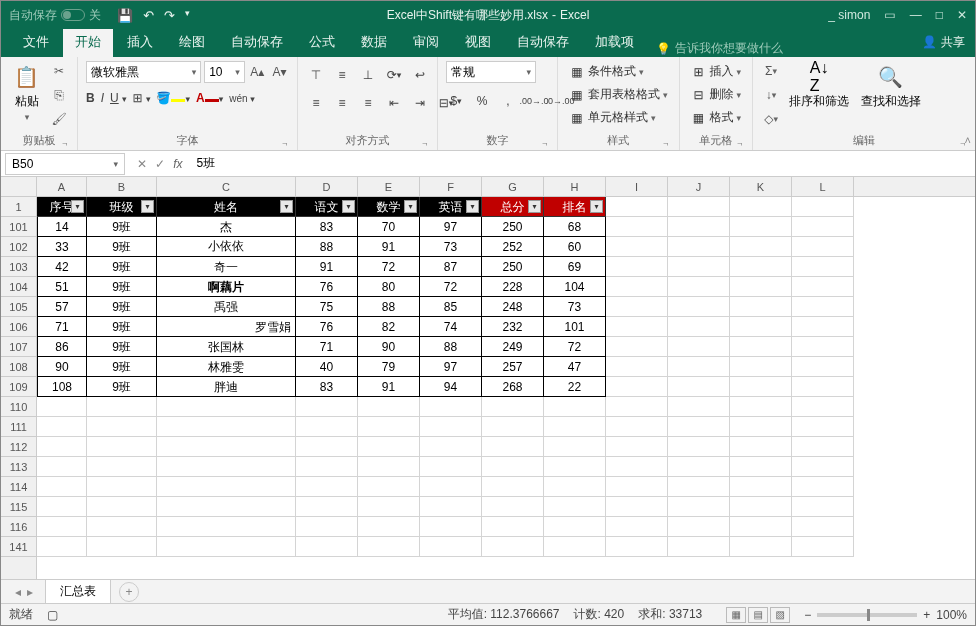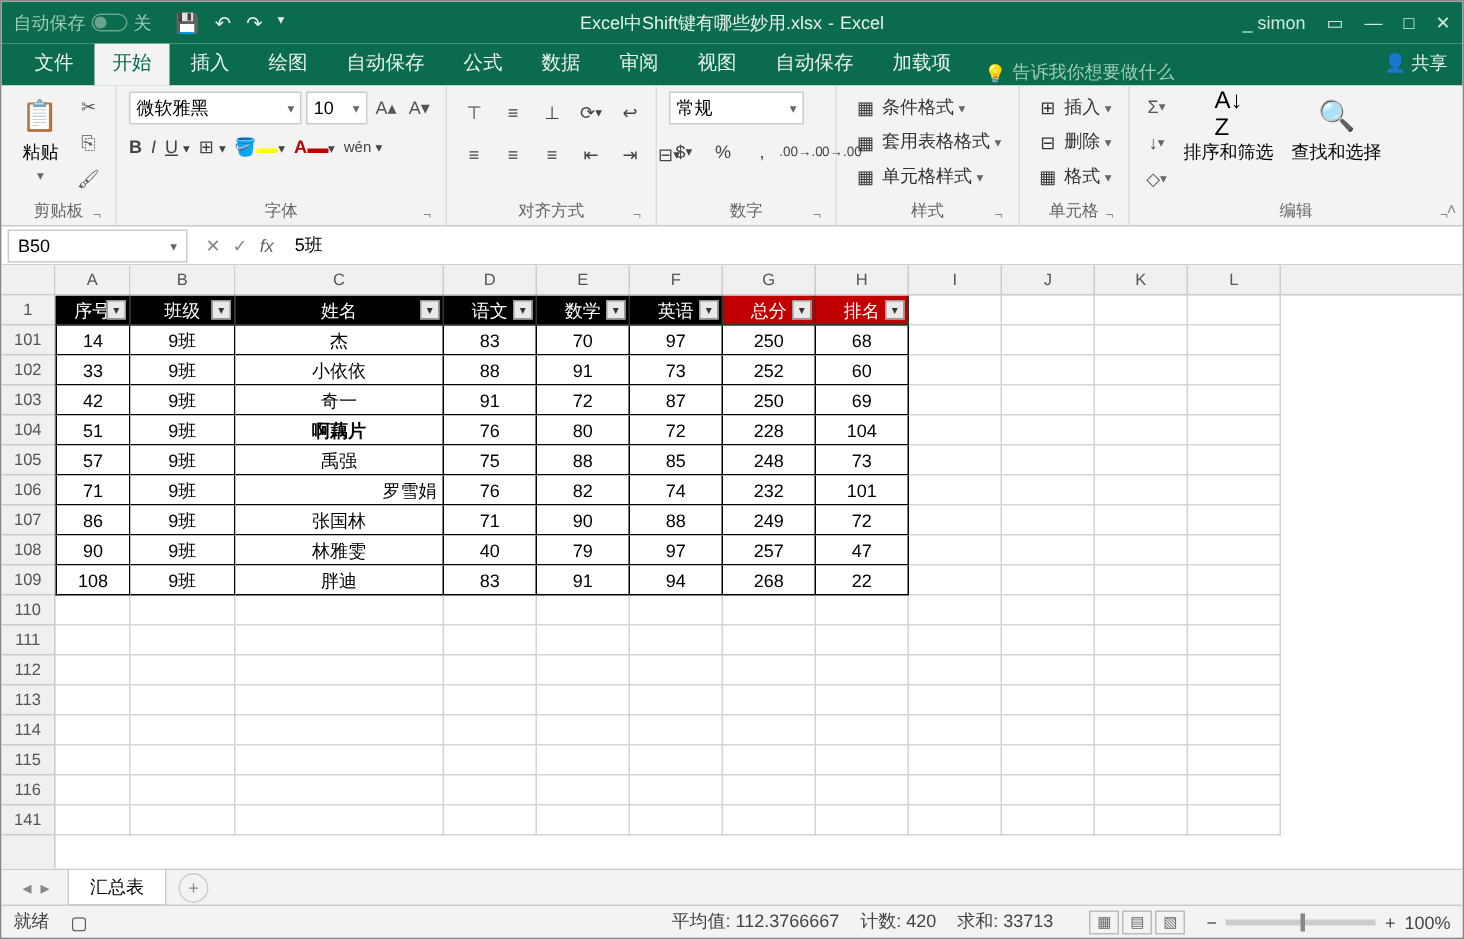--- a/index.html
+++ b/index.html
@@ -336,21 +336,21 @@
           <div class="cell datacell" style="width: 62px;">250</div>
           <div class="cell datacell" style="width: 62px;">68</div>
           <div class="cell" style="width: 62px;"></div>
           <div class="cell" style="width: 62px;"></div>
           <div class="cell" style="width: 62px;"></div>
           <div class="cell" style="width: 62px;"></div>
         </div>
         <div class="cellrow">
           <div class="cell datacell firstcol" style="width: 50px;">33</div>
           <div class="cell datacell" style="width: 70px;">9班</div>
-          <div class="cell datacell" style="width: 139px;">小依依</div>
+          <div class="cell datacell" style="width: 139px; font-family: Liberation Mono, monospace;">小依依</div>
           <div class="cell datacell" style="width: 62px;">88</div>
           <div class="cell datacell" style="width: 62px;">91</div>
           <div class="cell datacell" style="width: 62px;">73</div>
           <div class="cell datacell" style="width: 62px;">252</div>
           <div class="cell datacell" style="width: 62px;">60</div>
           <div class="cell" style="width: 62px;"></div>
           <div class="cell" style="width: 62px;"></div>
           <div class="cell" style="width: 62px;"></div>
           <div class="cell" style="width: 62px;"></div>
         </div>

